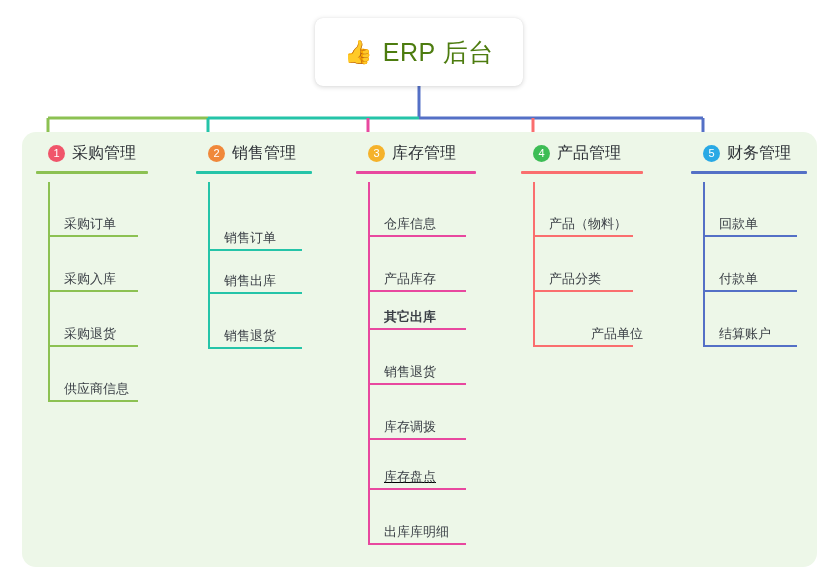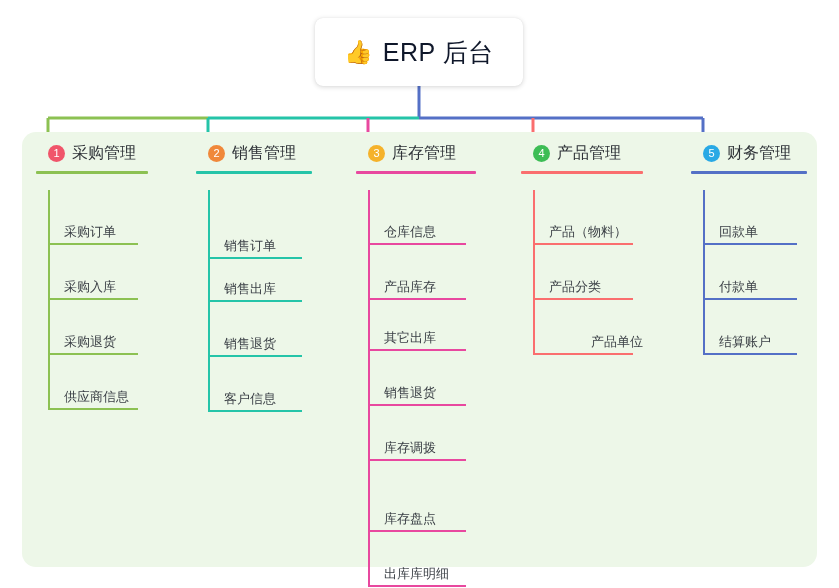--- a/index.html
+++ b/index.html
@@ -44,21 +44,21 @@
     gap: 10px;
     box-sizing: border-box;
   }
   #root-node .thumb {
     font-size: 23px;
     line-height: 1;
     color: #f2b836;
   }
   #root-node .root-title {
     font-size: 25px;
-    color: #0f172a;
+    color: #4d7c0f;
     letter-spacing: 0.5px;
     white-space: nowrap;
   }
   
   #panel {
     position: absolute;
     left: 22px;
     top: 132px;
     width: 795px;
     height: 435px;
@@ -95,21 +95,21 @@
     white-space: nowrap;
   }
   .col-rule {
     height: 3px;
     border-radius: 1px;
     margin-top: 5px;
   }
   
   .children {
     position: relative;
-    margin-top: 16px;
+    margin-top: 8px;
   }
   .vline {
     position: absolute;
     left: 12px;
     top: 0;
     bottom: 0;
     width: 2px;
   }
   .child {
     position: relative;
@@ -197,55 +197,51 @@
             <div class="underline" style="background: rgb(37, 196, 168); width: 94px;"></div>
           </div>
           <div class="child" style="height: 43px;">
             <span class="child-label">销售出库</span>
             <div class="underline" style="background: rgb(37, 196, 168); width: 94px;"></div>
           </div>
           <div class="child" style="height: 55px;">
             <span class="child-label">销售退货</span>
             <div class="underline" style="background: rgb(37, 196, 168); width: 94px;"></div>
           </div>
-          <div class="child" style="height: 55px;">
-            <span class="child-label">客户信息</span>
-            <div class="underline" style="background: rgb(37, 196, 168); width: 94px;"></div>
-          </div>
         </div>
       </div>
       <div class="column" style="left: 356px; width: 120px;">
         <div class="col-header">
           <span class="badge" style="background: rgb(245, 178, 42);">3</span>
           <span class="col-title">库存管理</span>
         </div>
         <div class="col-rule" style="background: rgb(232, 72, 159); width: 120px;"></div>
         <div class="children">
           <div class="vline" style="background: rgb(232, 72, 159);"></div>
           <div class="child" style="height: 55px; align-items: flex-end;">
             <span class="child-label">仓库信息</span>
             <div class="underline" style="background: rgb(232, 72, 159); width: 98px;"></div>
           </div>
           <div class="child" style="height: 55px;">
             <span class="child-label">产品库存</span>
             <div class="underline" style="background: rgb(232, 72, 159); width: 98px;"></div>
           </div>
-          <div class="child" style="height: 51px;">
+          <div class="child" style="height: 38px; font-weight: bold;">
             <span class="child-label">其它出库</span>
             <div class="underline" style="background: rgb(232, 72, 159); width: 98px;"></div>
           </div>
           <div class="child" style="height: 55px;">
             <span class="child-label">销售退货</span>
             <div class="underline" style="background: rgb(232, 72, 159); width: 98px;"></div>
           </div>
           <div class="child" style="height: 55px;">
             <span class="child-label">库存调拨</span>
             <div class="underline" style="background: rgb(232, 72, 159); width: 98px;"></div>
           </div>
-          <div class="child" style="height: 71px;">
+          <div class="child" style="height: 50px; text-decoration: underline;">
             <span class="child-label">库存盘点</span>
             <div class="underline" style="background: rgb(232, 72, 159); width: 98px;"></div>
           </div>
           <div class="child" style="height: 55px;">
             <span class="child-label">出库库明细</span>
             <div class="underline" style="background: rgb(232, 72, 159); width: 98px;"></div>
           </div>
         </div>
       </div>
       <div class="column" style="left: 521px; width: 122px;">

